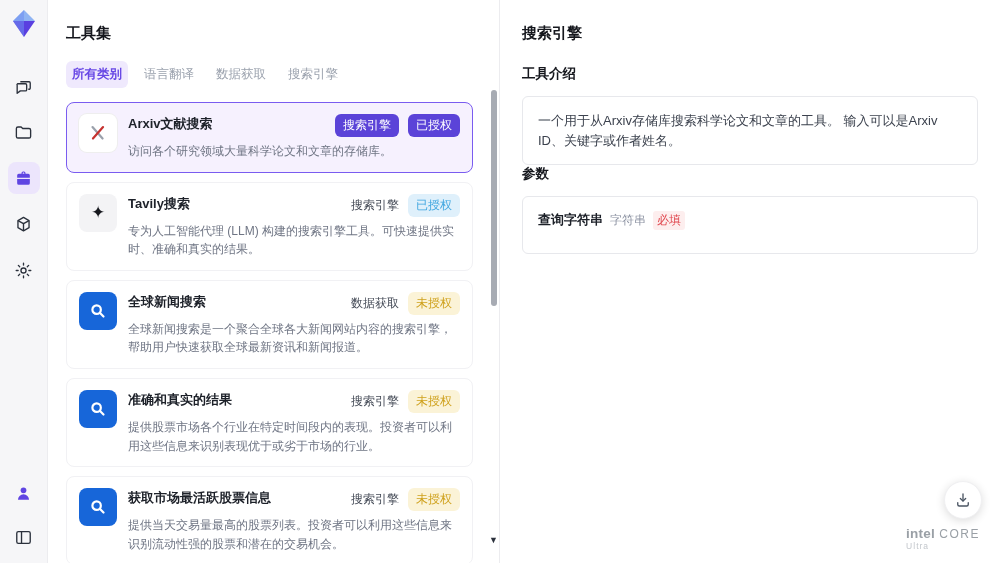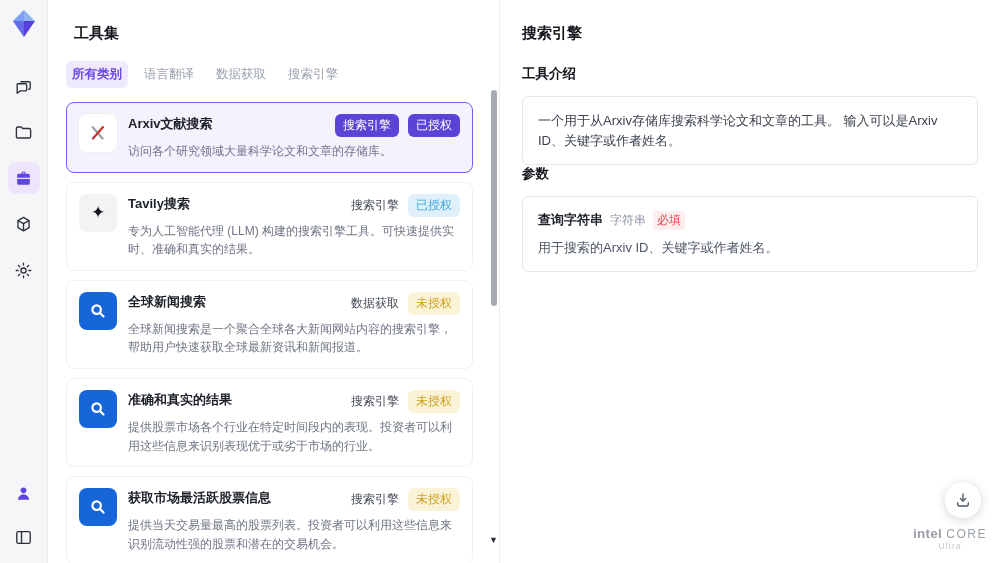--- a/index.html
+++ b/index.html
@@ -24,21 +24,21 @@
   .rail-btn svg { width: 19px; height: 19px; }
   .rail-btn.active { background: #ece5fc; color: #5f45e2; }
   .rail-spacer { flex: 1; }
   .rail-bottom { display: flex; flex-direction: column; align-items: center; gap: 12px; }
   
   .main { position: absolute; left: 48px; top: 0; right: 0; bottom: 0; display: flex; }
   .tools-panel {
     width: 452px; flex: none; border-right: 1px solid #ececef;
     padding: 16px 14px 0 18px; position: relative;
   }
-  .panel-title { font-size: 15px; font-weight: 700; color: #15171d; margin: 8px 8px 18px; }
+  .panel-title { font-size: 15px; font-weight: 700; color: #15171d; margin: 8px 0 18px; }
   .tabs { display: flex; align-items: center; gap: 10px; margin-bottom: 14px; }
   .tab {
     font-size: 12.5px; color: #9aa1ad; padding: 5px 6px; border-radius: 6px;
     cursor: pointer; white-space: nowrap;
   }
   .tab.active { background: #efe9fd; color: #6848e5; font-weight: 700; }
   
   .card-list { position: relative; padding-right: 12px; }
   .card {
     display: flex; gap: 11px; align-items: flex-start;
@@ -84,21 +84,21 @@
   .param-required { font-size: 12px; color: #e0484f; background: #fdeeee; padding: 1px 4px; border-radius: 3px; }
   .param-desc { font-size: 13px; color: #4b5563; }
   
   .download-btn {
     position: absolute; right: 18px; bottom: 44px; width: 38px; height: 38px;
     border-radius: 50%; background: #fff; border: 1px solid #f0f0f2;
     box-shadow: 0 2px 10px rgba(0,0,0,.14); display: flex; align-items: center;
     justify-content: center; cursor: pointer; color: #4b5563;
   }
   .download-btn svg { width: 18px; height: 18px; }
-  .intel-logo { position: absolute; right: 13px; bottom: 12px; color: #9aa0a6; text-align: center; line-height: 1.1; }
+  .intel-logo { position: absolute; right: 20px; bottom: 12px; color: #9aa0a6; text-align: left; line-height: 1.1; }
   .intel-word { font-size: 13.5px; font-weight: 700; letter-spacing: .2px; }
   .intel-core { font-size: 12px; font-weight: 400; letter-spacing: 1.5px; }
   .intel-sub { font-size: 8.5px; color: #c3c7cc; letter-spacing: 1px; }
 </style>
 </head>
 <body>
 
 <nav class="rail">
   <div class="logo">
     <svg viewBox="0 0 32 32">
@@ -264,21 +264,20 @@
     <h1 class="detail-title">搜索引擎</h1>
     <h2 class="section-title">工具介绍</h2>
     <div class="intro-box">一个用于从Arxiv存储库搜索科学论文和文章的工具。 输入可以是Arxiv ID、关键字或作者姓名。</div>
     <h2 class="section-title">参数</h2>
     <div class="param-box">
       <div class="param-head">
         <span class="param-name">查询字符串</span>
         <span class="param-type">字符串</span>
         <span class="param-required">必填</span>
       </div>
-      <div class="param-desc">用于搜索的Arxiv ID、关键字或作者姓名。</div>
     </div>
 
     <div class="download-btn">
       <svg viewBox="0 0 24 24" fill="none" stroke="currentColor" stroke-width="1.8" stroke-linecap="round" stroke-linejoin="round">
         <path d="M12 4v9"></path>
         <path d="M8.5 10L12 13.5 15.5 10"></path>
         <path d="M5 15.5V18a2 2 0 0 0 2 2h10a2 2 0 0 0 2-2v-2.5"></path>
       </svg>
     </div>
     <div class="intel-logo">

